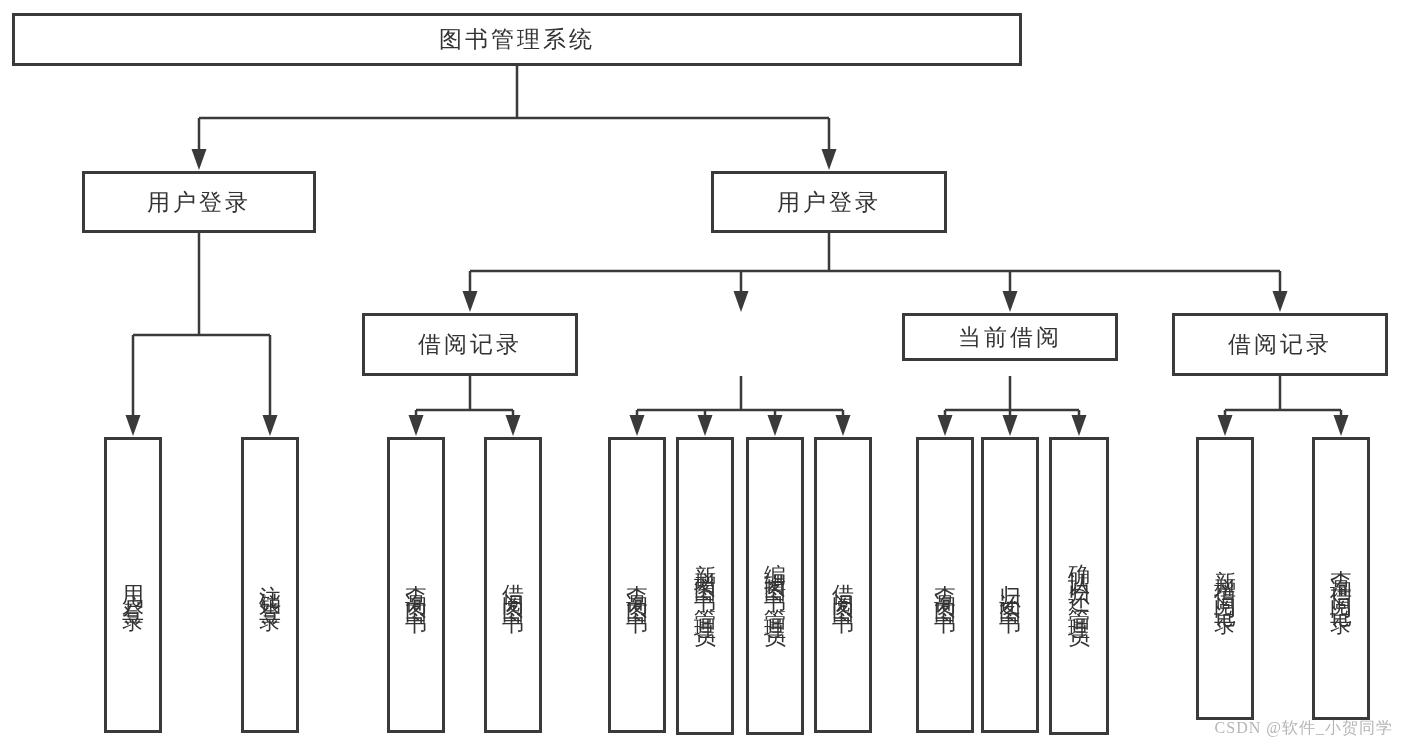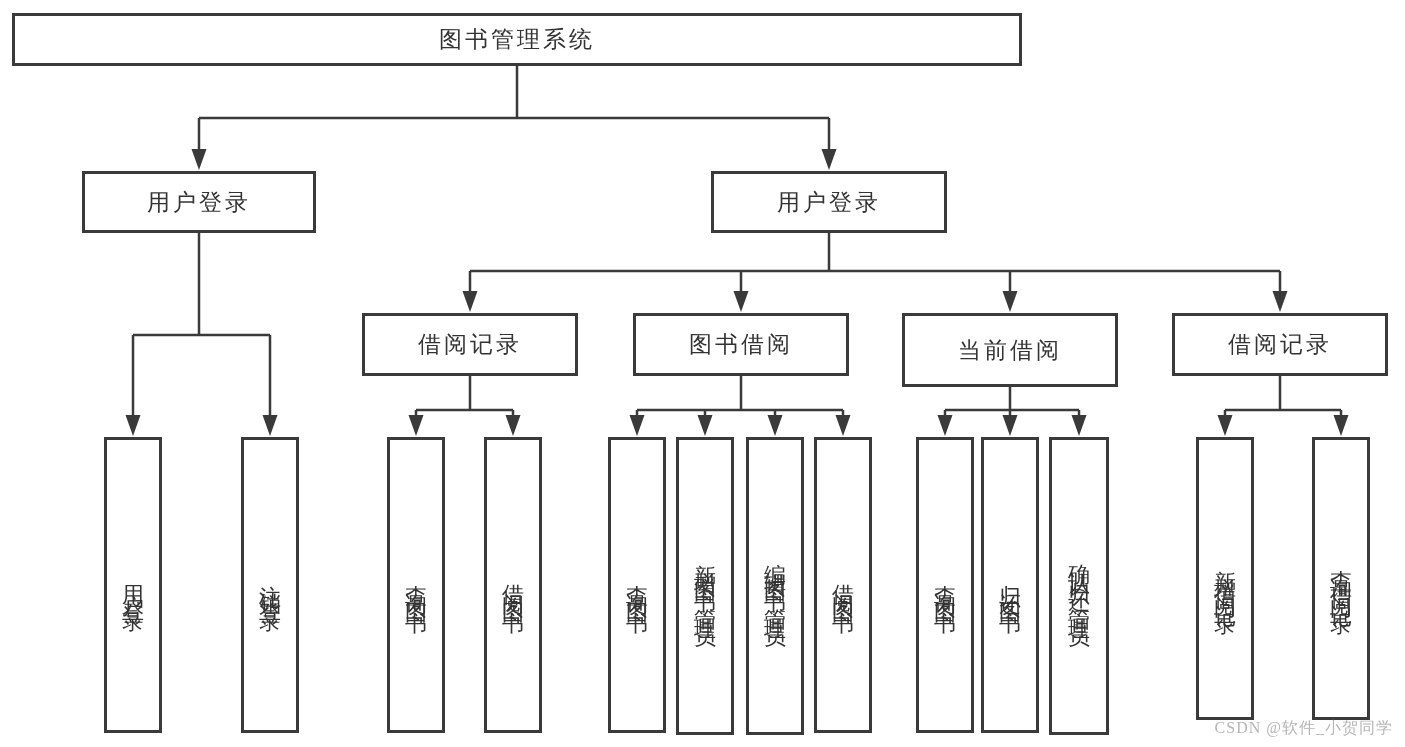--- a/index.html
+++ b/index.html
@@ -103,24 +103,21 @@
       </div>
       <div class="node horizontal" style="left: 82px; top: 171px; width: 234px; height: 62px;">
         <span>用户登录</span>
       </div>
       <div class="node horizontal" style="left: 711px; top: 171px; width: 236px; height: 62px;">
         <span>用户登录</span>
       </div>
       <div class="node horizontal" style="left: 362px; top: 313px; width: 216px; height: 63px;">
         <span>借阅记录</span>
       </div>
-      <div class="node horizontal" style="left: 633px; top: 313px; width: 216px; height: 63px;">
-        <span>图书借阅</span>
-      </div>
-      <div class="node horizontal" style="left: 902px; top: 313px; width: 216px; height: 74px;">
+      <div class="node horizontal" style="left: 902px; top: 313px; width: 216px; height: 48px;">
         <span>当前借阅</span>
       </div>
       <div class="node horizontal" style="left: 1172px; top: 313px; width: 216px; height: 63px;">
         <span>借阅记录</span>
       </div>
       <div class="node vertical" style="left: 104px; top: 437px; width: 58px; height: 296px;">
         <span>用户登录</span>
       </div>
       <div class="node vertical" style="left: 241px; top: 437px; width: 58px; height: 296px;">
         <span>注销登录</span>

